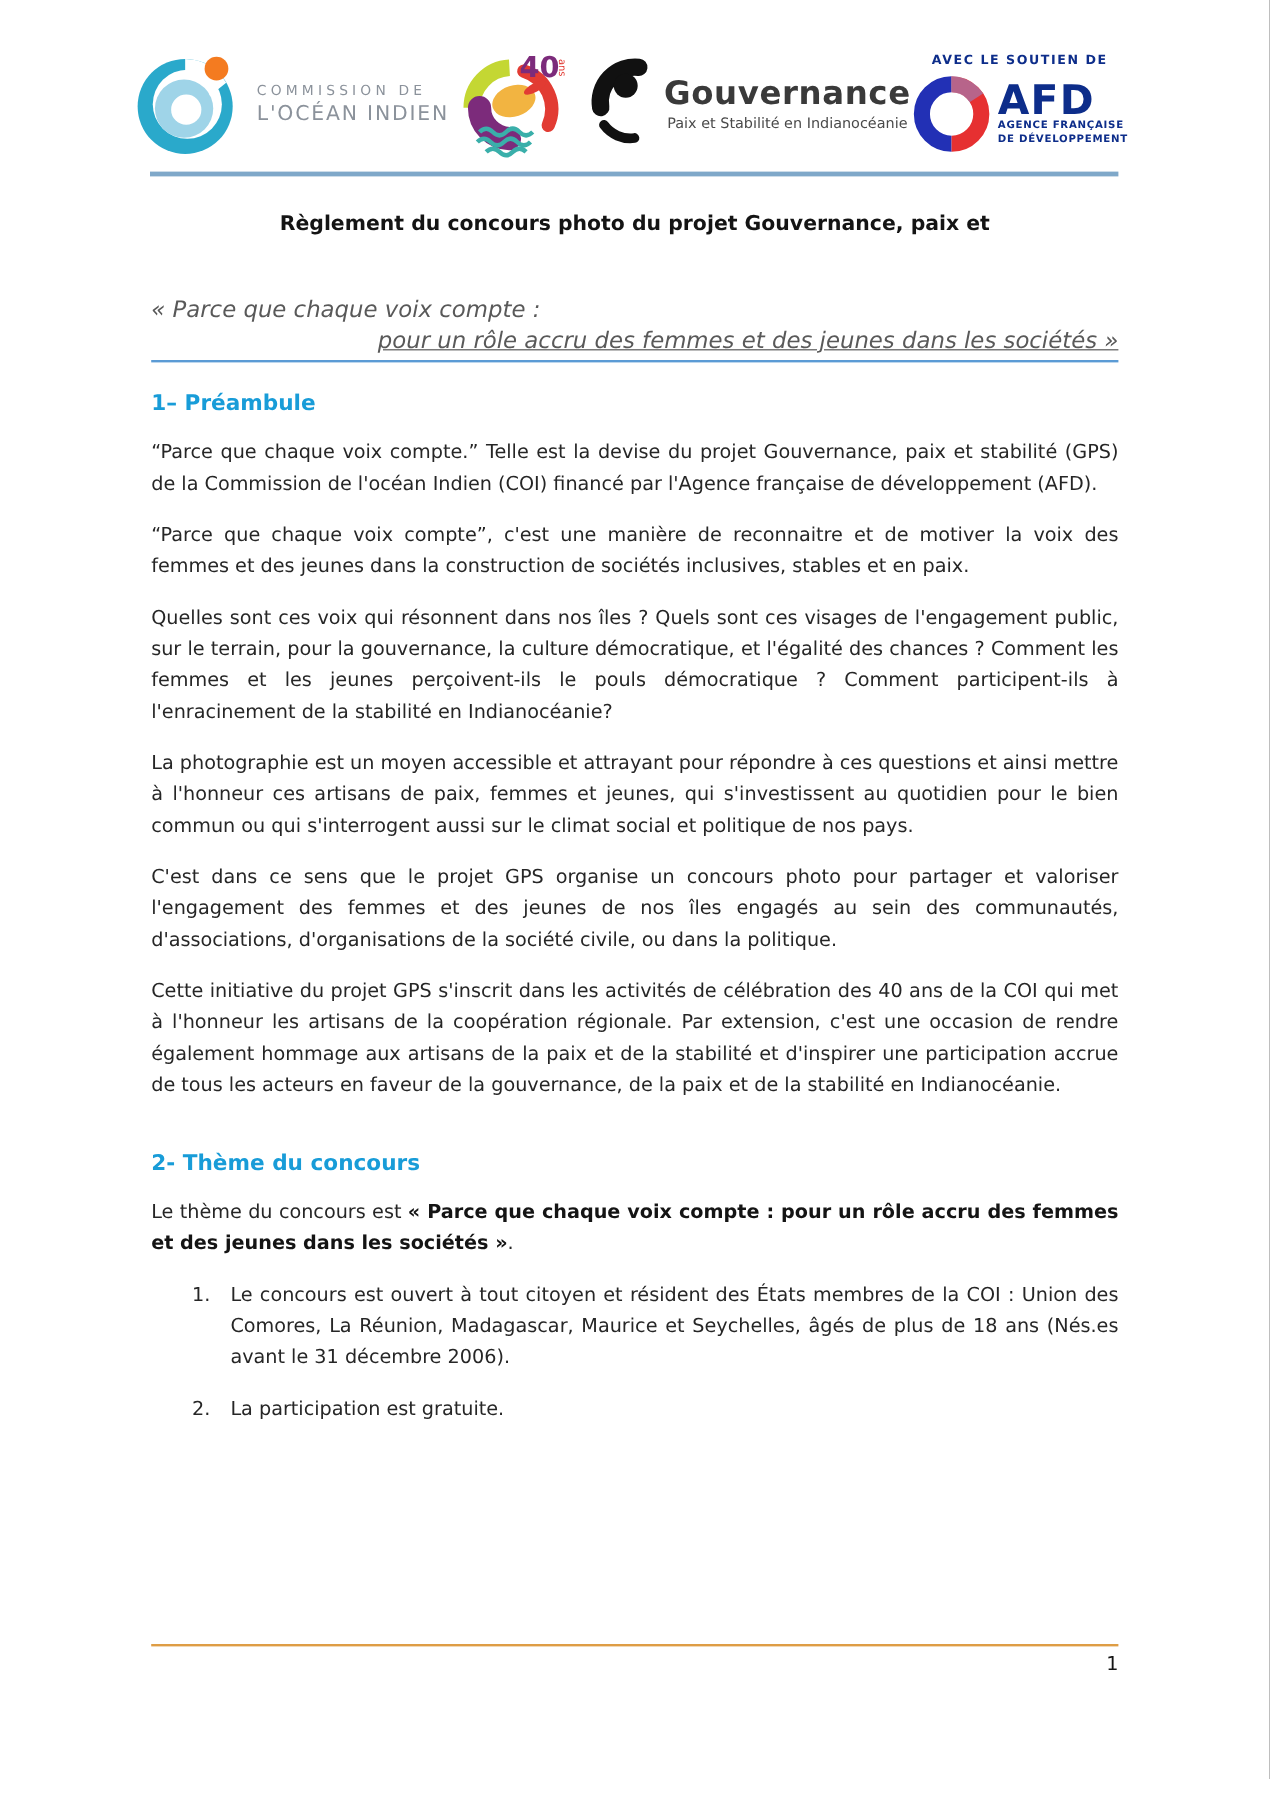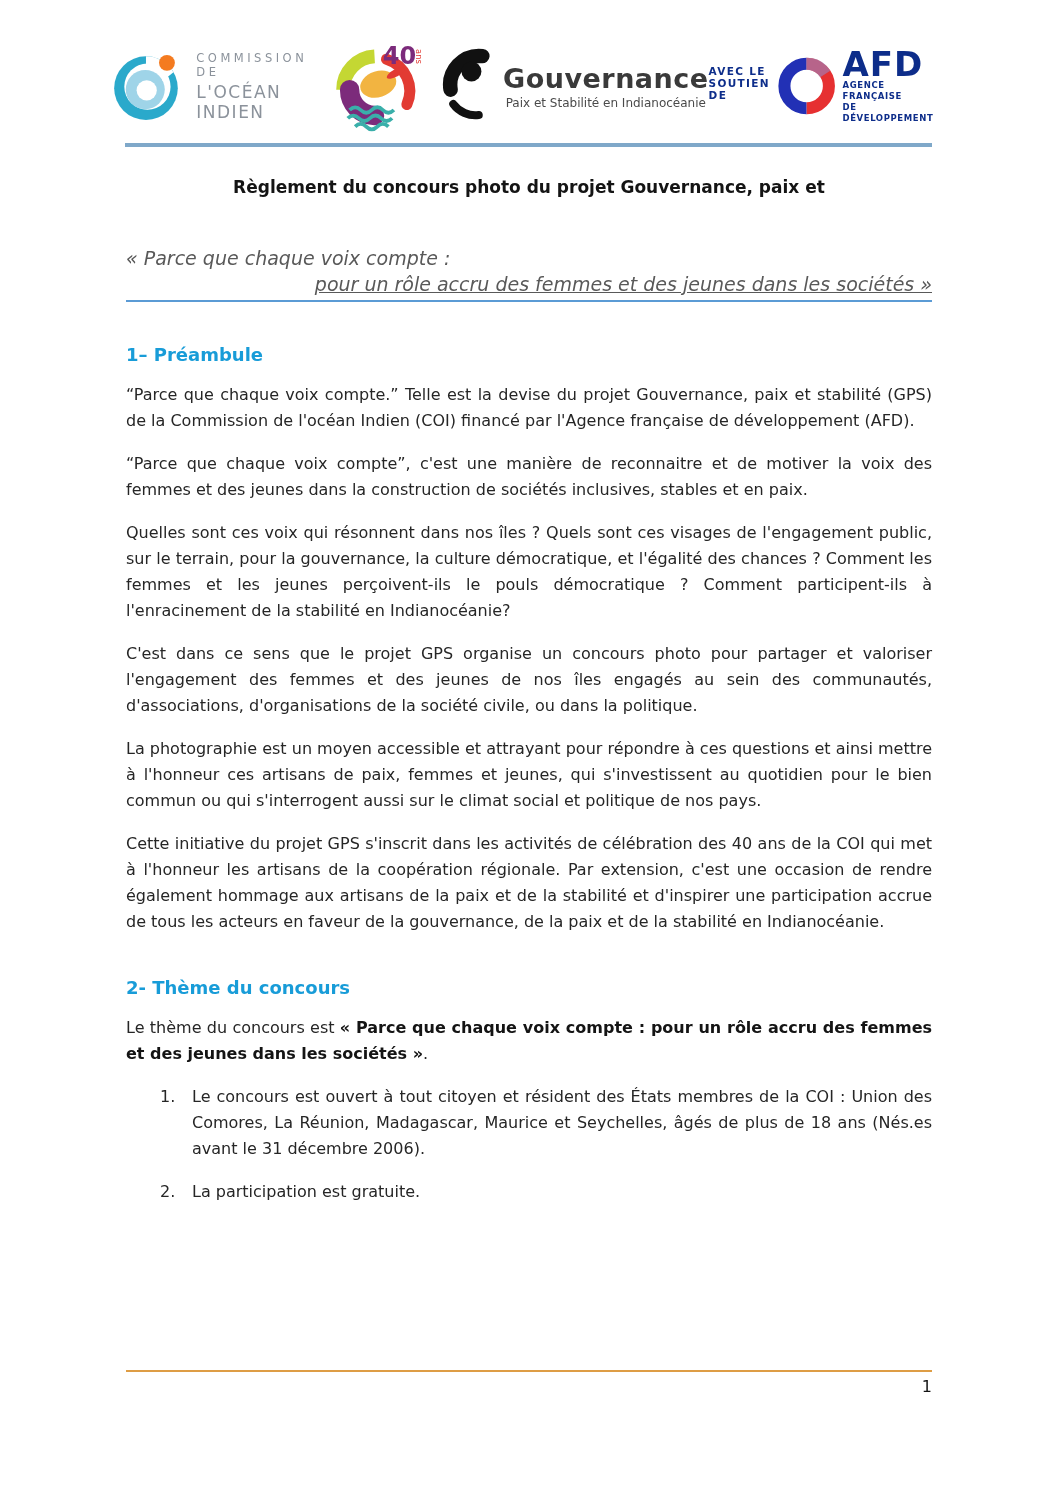--- a/index.html
+++ b/index.html
@@ -14,21 +14,21 @@
     position:absolute; top:36px; left:112px; right:118px; height:100px;
     display:flex; align-items:center; justify-content:space-between;
   }
   .logo-block { display:flex; align-items:center; }
   .coi-text { margin-left:12px; color:#8b929b; letter-spacing:2px; }
   .coi-text .l1 { font-size:11.5px; letter-spacing:3.5px; margin-bottom:3px; }
   .coi-text .l2 { font-size:17px; letter-spacing:1.5px; }
   .gouv-text { margin-left:8px; }
   .gouv-title { font-size:27px; font-weight:bold; color:#3a3a3a; letter-spacing:0.5px; }
   .gouv-sub { font-size:12px; color:#4a4a4a; text-align:center; margin-top:2px; }
-  .afd-block { display:flex; flex-direction:row; align-items:center; }
+  .afd-block { display:flex; flex-direction:column; align-items:center; }
   .afd-support { font-size:10.5px; font-weight:bold; color:#0d2d8a; letter-spacing:1.3px; margin-bottom:6px; }
   .afd-row { display:flex; align-items:center; }
   .afd-texts { margin-left:6px; color:#0d2d8a; }
   .afd-acronym { font-size:34px; font-weight:bold; line-height:32px; letter-spacing:1px; }
   .afd-org { font-size:8.5px; font-weight:bold; letter-spacing:0.6px; line-height:11px; }
   .header-rule {
     position:absolute; top:143px; left:125px; width:807px; height:4px;
     background:#7fa8c9;
   }
   
@@ -38,21 +38,21 @@
   }
   .doc-subtitle {
     position:absolute; top:245px; left:126px; width:806px;
     font-style:italic; color:#595959; font-size:19px; line-height:26px;
     border-bottom:2px solid #5b9bd5; padding-bottom:3px;
   }
   .doc-subtitle .sub2 { text-align:right;text-decoration:underline; }
   
   .content { position:absolute; top:326px; left:126px; width:806px; }
   .section-heading { color:#189cd8; font-size:18px; font-weight:bold; margin-top:42px; }
-  .section-heading.first { margin-top:18px; }
+  .section-heading.first { margin-top:0; }
   .content p {
     font-size:16px; line-height:26px; text-align:justify; margin-top:17px; color:#262626;
   }
   .theme-p b { font-weight:bold; color:#141414; }
   .olist { margin-top:8px; }
   .list-item { display:flex; margin-top:17px; }
   .list-item .num { width:32px; margin-left:34px; font-size:16px; line-height:26px; flex:none; }
   .list-item .txt { font-size:16px; line-height:26px; text-align:justify; }
   
   .footer {
@@ -137,22 +137,22 @@
     <div class="sub1">« Parce que chaque voix compte :</div>
     <div class="sub2">pour un rôle accru des femmes et des jeunes dans les sociétés »</div>
   </div>
 
   <div class="content">
 
     <div class="section-heading first">1– Préambule</div>
     <p>“Parce que chaque voix compte.” Telle est la devise du projet Gouvernance, paix et stabilité (GPS) de la Commission de l'océan Indien (COI) financé par l'Agence française de développement (AFD).</p>
     <p>“Parce que chaque voix compte”, c'est une manière de reconnaitre et de motiver la voix des femmes et des jeunes dans la construction de sociétés inclusives, stables et en paix.</p>
     <p>Quelles sont ces voix qui résonnent dans nos îles ? Quels sont ces visages de l'engagement public, sur le terrain, pour la gouvernance, la culture démocratique, et l'égalité des chances ? Comment les femmes et les jeunes perçoivent-ils le pouls démocratique ? Comment participent-ils à l'enracinement de la stabilité en Indianocéanie?</p>
+    <p>La photographie est un moyen accessible et attrayant pour répondre à ces questions et ainsi mettre à l'honneur ces artisans de paix, femmes et jeunes, qui s'investissent au quotidien pour le bien commun ou qui s'interrogent aussi sur le climat social et politique de nos pays.</p>
     <p>C'est dans ce sens que le projet GPS organise un concours photo pour partager et valoriser l'engagement des femmes et des jeunes de nos îles engagés au sein des communautés, d'associations, d'organisations de la société civile, ou dans la politique.</p>
-    <p>La photographie est un moyen accessible et attrayant pour répondre à ces questions et ainsi mettre à l'honneur ces artisans de paix, femmes et jeunes, qui s'investissent au quotidien pour le bien commun ou qui s'interrogent aussi sur le climat social et politique de nos pays.</p>
     <p>Cette initiative du projet GPS s'inscrit dans les activités de célébration des 40 ans de la COI qui met à l'honneur les artisans de la coopération régionale. Par extension, c'est une occasion de rendre également hommage aux artisans de la paix et de la stabilité et d'inspirer une participation accrue de tous les acteurs en faveur de la gouvernance, de la paix et de la stabilité en Indianocéanie.</p>
 
     <div class="section-heading">2- Thème du concours</div>
     <p class="theme-p"><span>Le thème du concours est </span><b>« Parce que chaque voix compte : pour un rôle accru des femmes et des jeunes dans les sociétés »</b><span>.</span></p>
 
     <div class="olist">
       <div class="list-item">
         <span class="num">1.</span>
         <span class="txt">Le concours est ouvert à tout citoyen et résident des États membres de la COI : Union des Comores, La Réunion, Madagascar, Maurice et Seychelles, âgés de plus de 18 ans (Nés.es avant le 31 décembre 2006).</span>
       </div>

